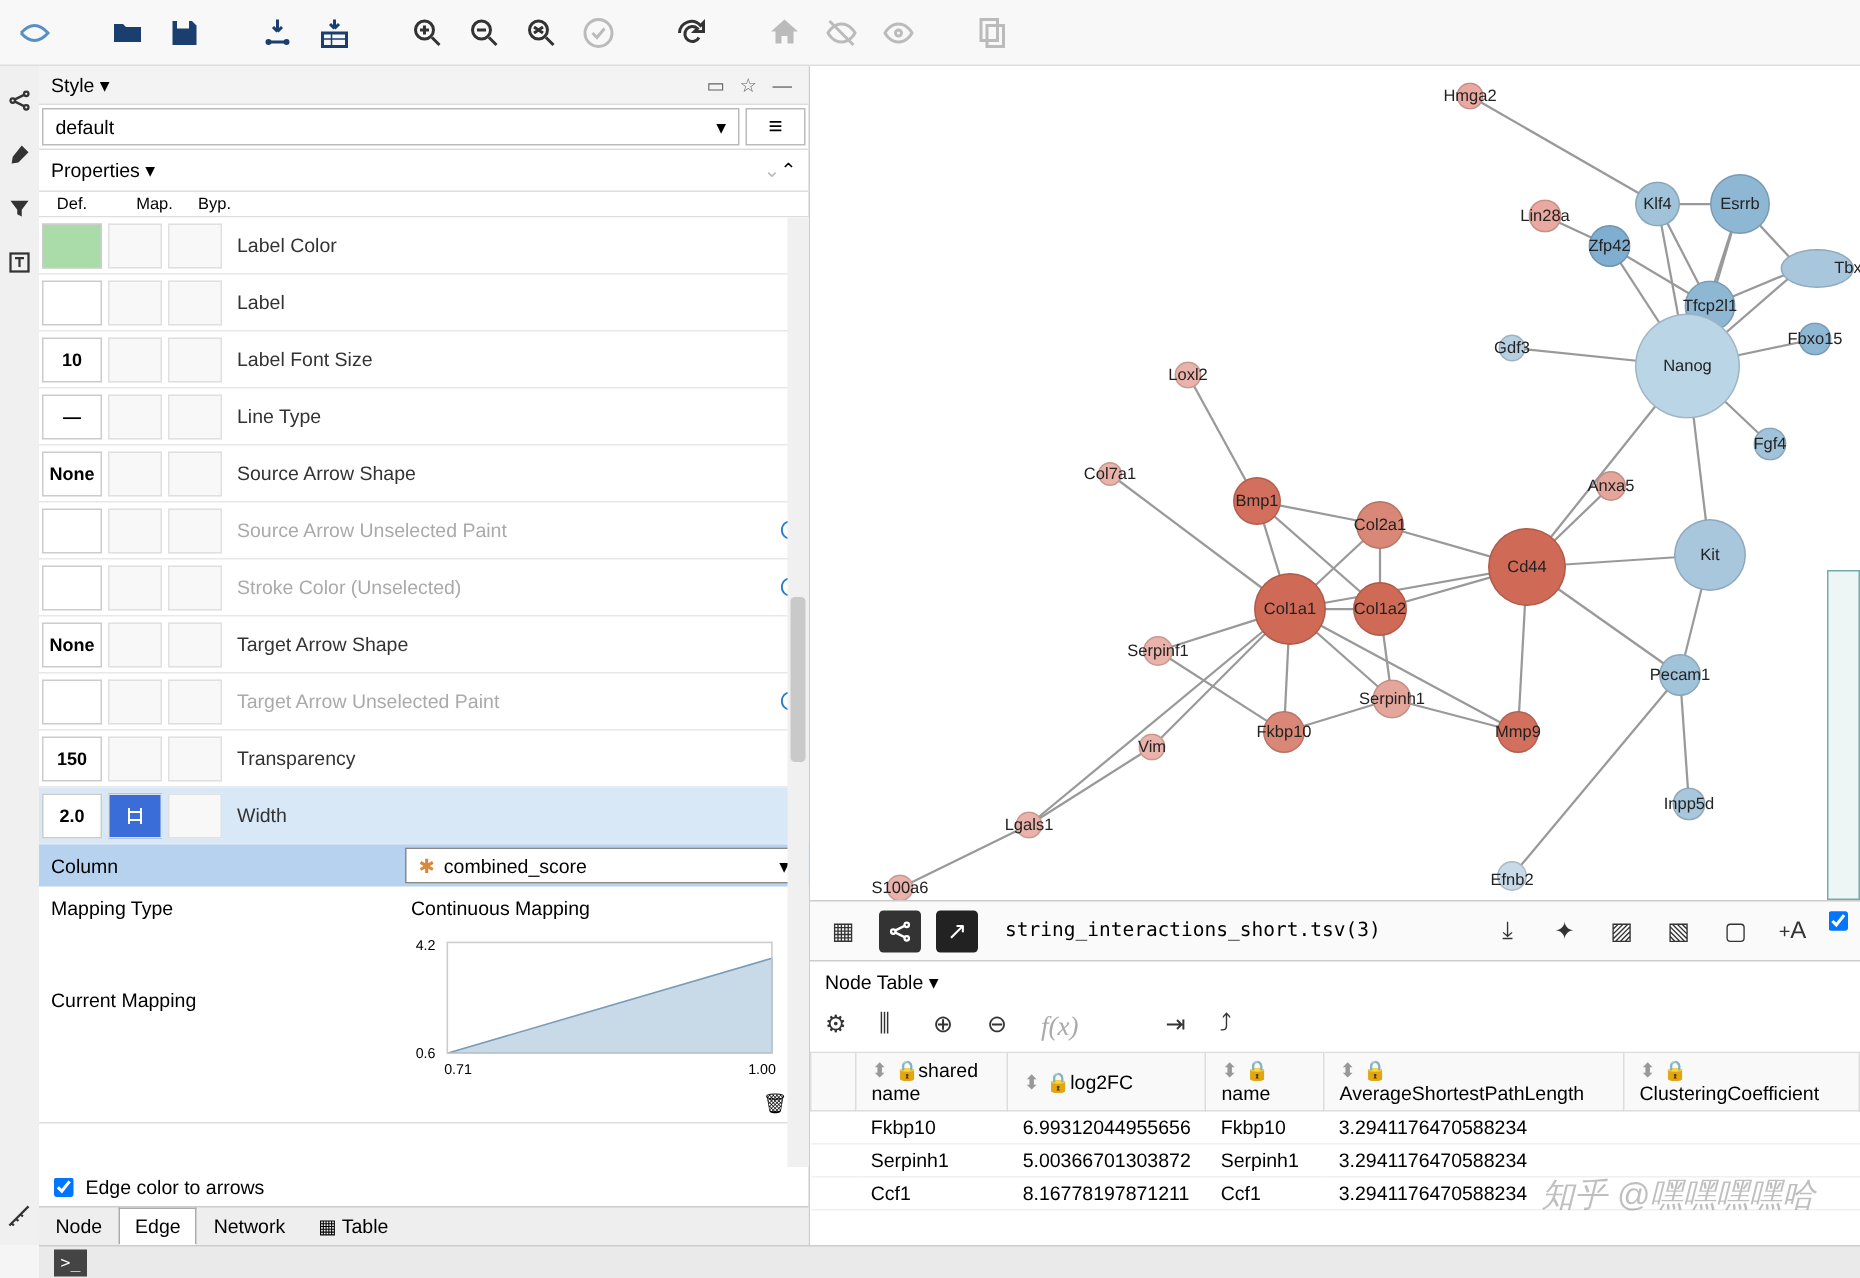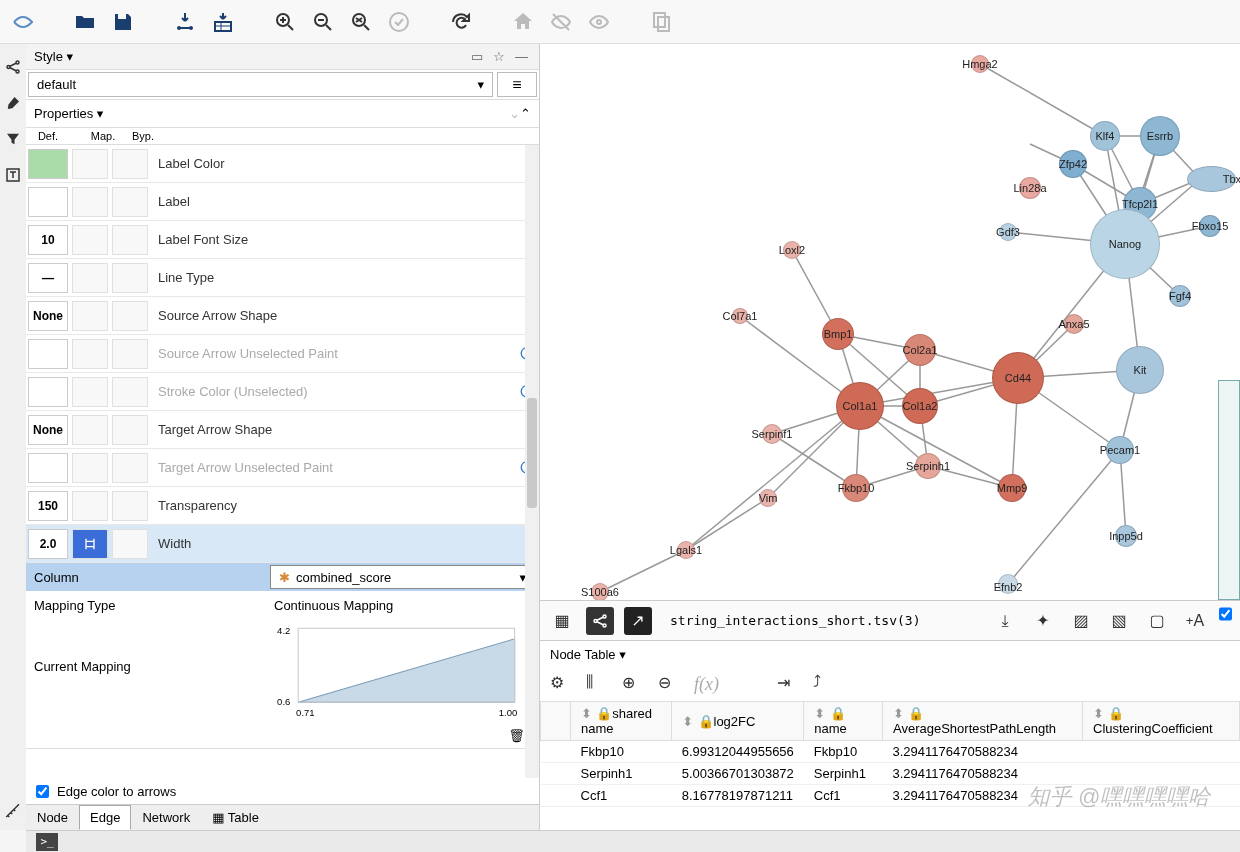--- a/index.html
+++ b/index.html
@@ -418,21 +418,21 @@
     <div class="bird-eye"></div>
   <div class="node" style="left: 431px; top: 11px; width: 18px; height: 18px; background: rgb(233, 169, 160);">
         <span class="node-lbl">Hmga2</span>
       </div>
       <div class="node" style="left: 550px; top: 77px; width: 30px; height: 30px; background: rgb(161, 195, 218);">
         <span class="node-lbl">Klf4</span>
       </div>
       <div class="node" style="left: 600px; top: 72px; width: 40px; height: 40px; background: rgb(142, 183, 211);">
         <span class="node-lbl">Esrrb</span>
       </div>
-      <div class="node" style="left: 479px; top: 89px; width: 22px; height: 22px; background: rgb(233, 169, 160); margin-top: 44px;">
+      <div class="node" style="left: 479px; top: 89px; width: 22px; height: 22px; background: rgb(233, 169, 160);">
         <span class="node-lbl">Lin28a</span>
       </div>
       <div class="node" style="left: 519px; top: 106px; width: 28px; height: 28px; background: rgb(127, 174, 208);">
         <span class="node-lbl">Zfp42</span>
       </div>
       <div class="node" style="left: 647px; top: 122px; width: 26px; height: 26px; background: rgb(168, 198, 220); padding-left: 47px;">
         <span class="node-lbl">Tbx3</span>
       </div>
       <div class="node" style="left: 583px; top: 143px; width: 34px; height: 34px; background: rgb(142, 183, 211);">
         <span class="node-lbl">Tfcp2l1</span>

